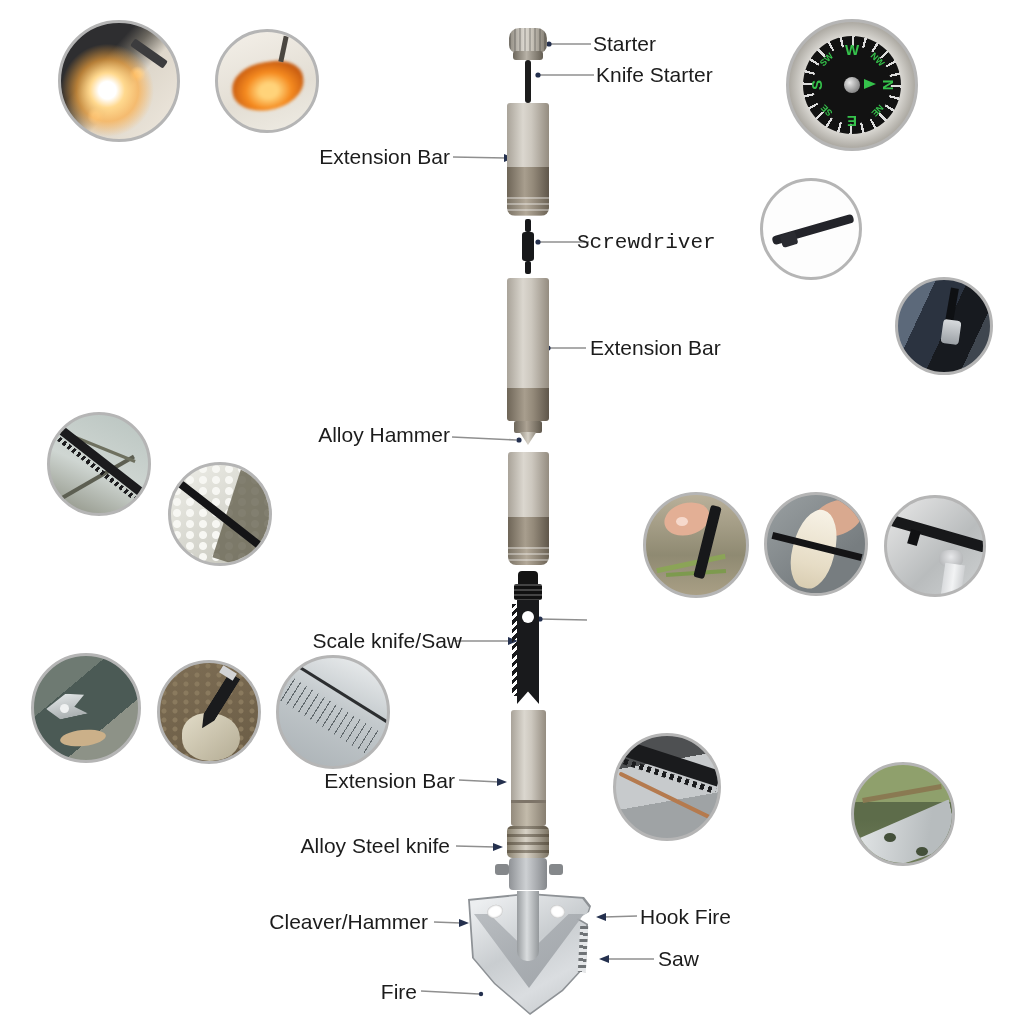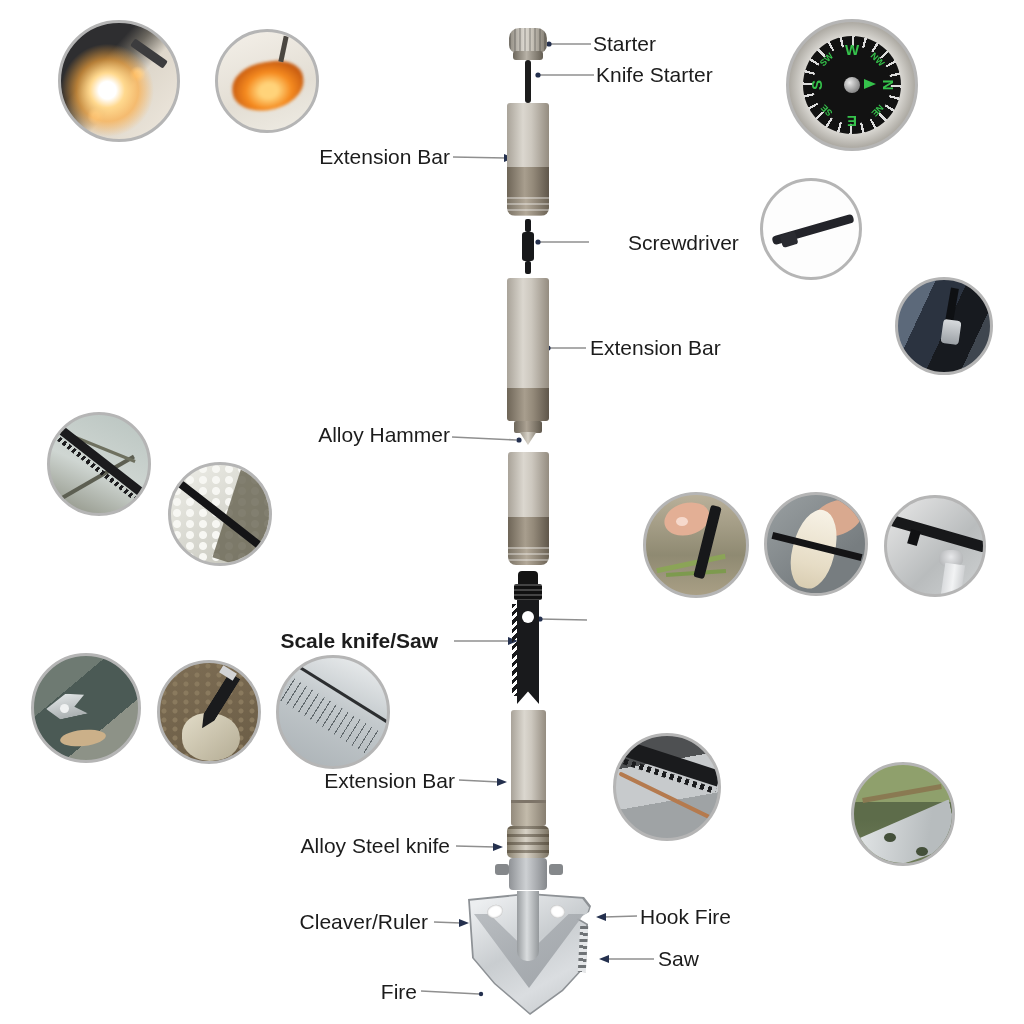--- a/index.html
+++ b/index.html
@@ -197,27 +197,27 @@
       <path d="M469,923 l-10,-4 v8 z"></path>
       <path d="M596,917 l10,-4 v8 z"></path>
       <path d="M599,959 l10,-4 v8 z"></path>
       <circle cx="481" cy="994" r="2.2"></circle>
     </g>
   </svg>
 
   <div class="label" style="left:593px;top:32px;">Starter</div>
   <div class="label" style="left:596px;top:63px;">Knife Starter</div>
   <div class="label r" style="right:574px;top:145px;">Extension Bar</div>
-  <div class="label" style="left:628px;top:231px;">Screwdriver</div>
+  <div class="label" style="left:577px;top:231px;font-family:Liberation Mono, monospace;">Screwdriver</div>
   <div class="label" style="left:590px;top:336px;">Extension Bar</div>
   <div class="label r" style="right:574px;top:423px;">Alloy Hammer</div>
-  <div class="label r" style="right:586px;top:629px;font-weight:bold;">Scale knife/Saw</div>
+  <div class="label r" style="right:562px;top:629px;">Scale knife/Saw</div>
   <div class="label r" style="right:569px;top:769px;">Extension Bar</div>
   <div class="label r" style="right:574px;top:834px;">Alloy Steel knife</div>
-  <div class="label r" style="right:596px;top:910px;">Cleaver/Ruler</div>
+  <div class="label r" style="right:596px;top:910px;">Cleaver/Hammer</div>
   <div class="label" style="left:640px;top:905px;">Hook Fire</div>
   <div class="label" style="left:658px;top:947px;">Saw</div>
   <div class="label r" style="right:607px;top:980px;">Fire</div>
 
   <div class="part cap-top"></div>
   <div class="part cap-ring"></div>
   <div class="part rod"></div>
   <div class="part bar bar1">
     <div class="lite"></div>
     <div class="dark"></div>

